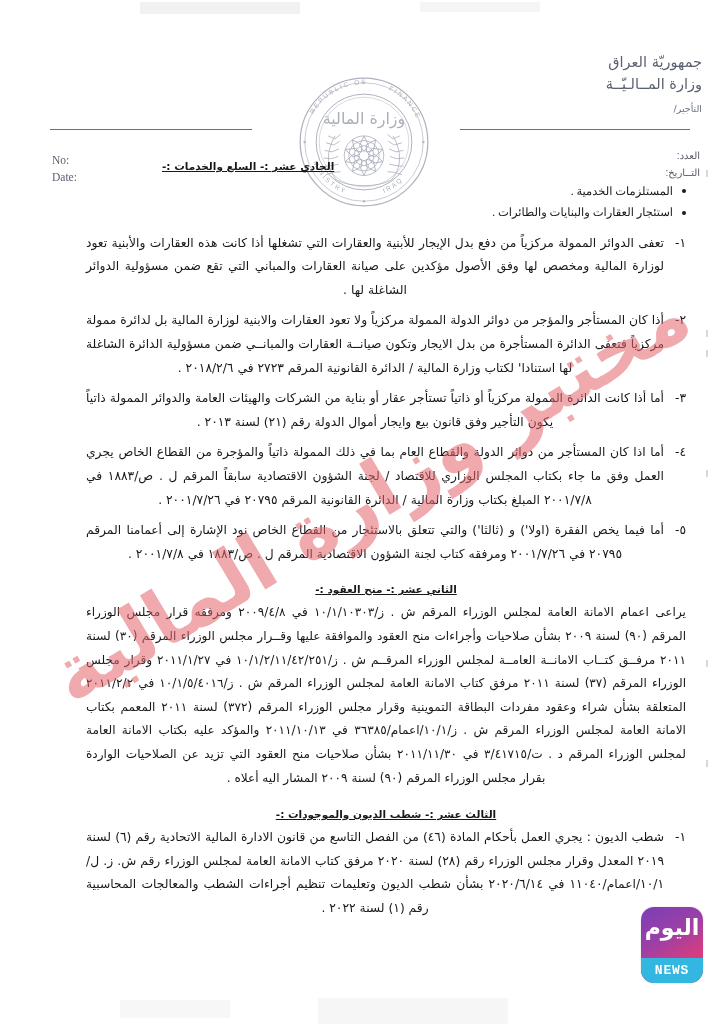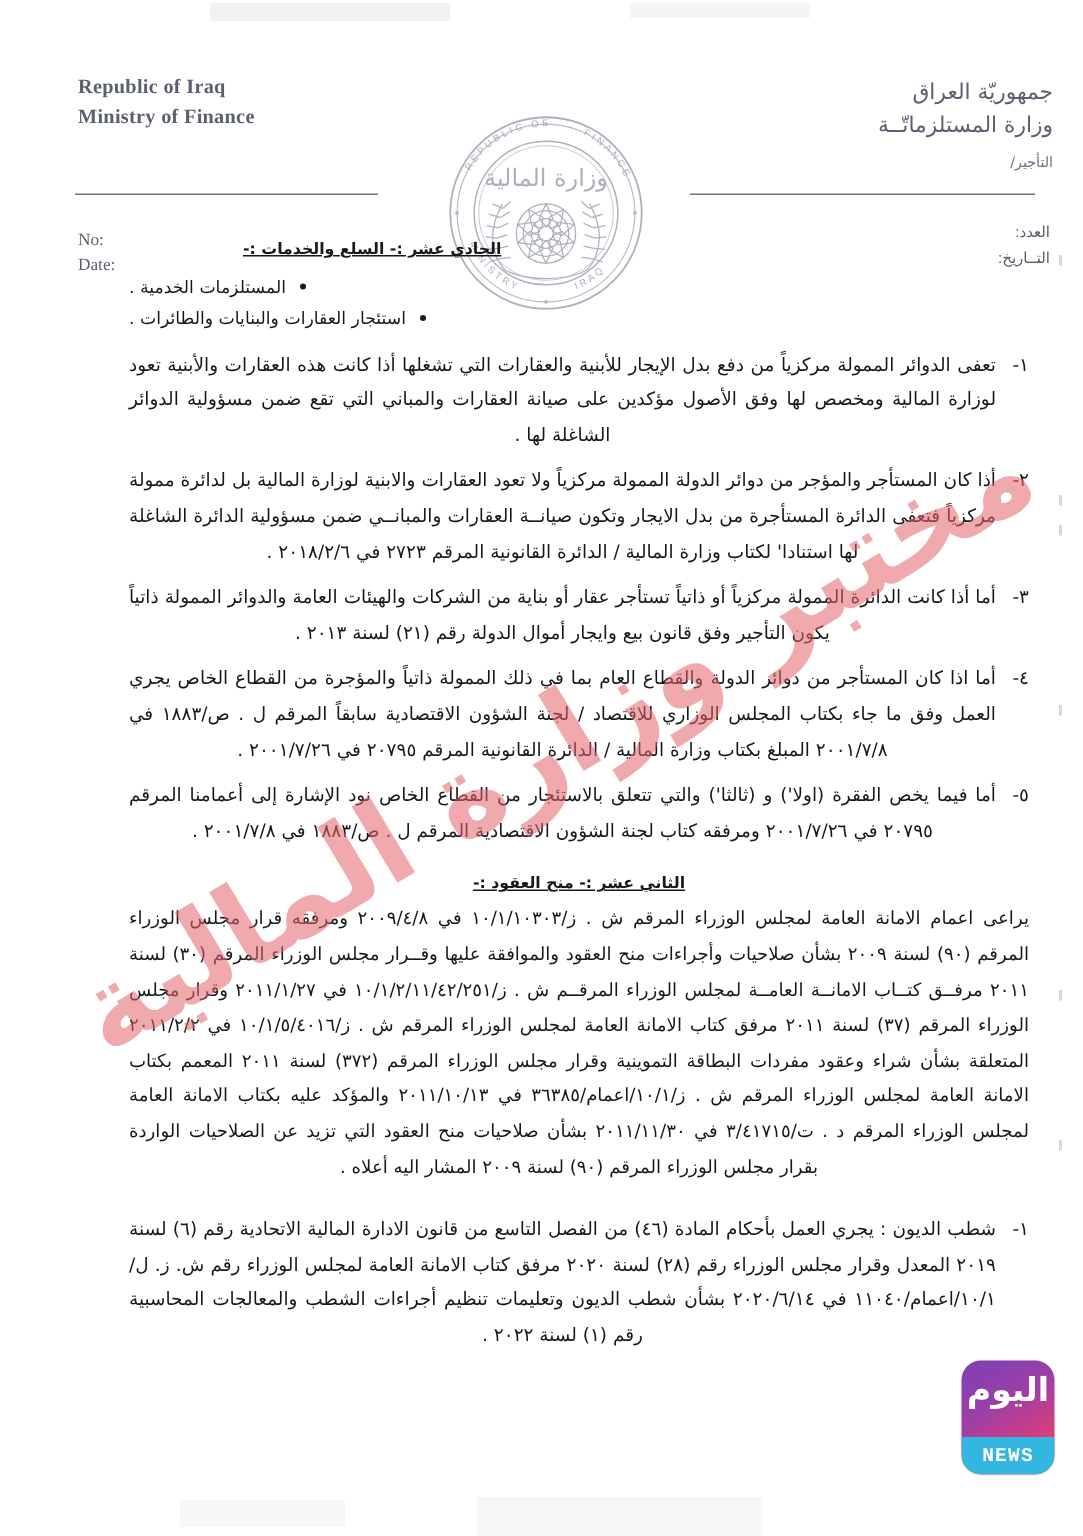--- a/index.html
+++ b/index.html
@@ -136,23 +136,24 @@
   .sec-head.first { text-align: left; padding-left: 76px; margin-bottom: 9px; text-decoration: underline; }
 
   .bullets {
     list-style: none;
     margin: 0 0 8px 0;
     padding: 0;
   }
   .bullets li {
     font-size: 11.5px;
     line-height: 1.85;
-    text-align: left;
+    text-align: right;
     position: relative;
     padding-right: 0;
+    font-family: Liberation Serif, serif;
   }
   .bullets li .dot {
     display: inline-block;
     width: 4px; height: 4px;
     border-radius: 50%;
     background: #1b1b1d;
     vertical-align: middle;
     margin-left: 9px;
     margin-bottom: 2px;
   }
@@ -260,33 +261,29 @@
   <div class="scan-smudge smudge-b"></div>
   <div class="scan-smudge smudge-c"></div>
   <div class="scan-smudge smudge-d"></div>
   <div class="speck" style="left:706px;top:170px;"></div>
   <div class="speck" style="left:706px;top:330px;"></div>
   <div class="speck" style="left:706px;top:350px;"></div>
   <div class="speck" style="left:706px;top:470px;"></div>
   <div class="speck" style="left:706px;top:660px;"></div>
   <div class="speck" style="left:706px;top:760px;"></div>
 
-  <div class="hdr-left">
-    <div>Republic of Iraq</div>
-    <div>Ministry of Finance</div>
-  </div>
   <div class="hdr-rule-left"></div>
   <div class="hdr-nodate">
     <div>No:</div>
     <div>Date:</div>
   </div>
 
   <div class="hdr-right">
     <div>جمهوريّة العراق</div>
-    <div>وزارة المستلزماتّــة</div>
+    <div>وزارة المــالـيّــة</div>
     <div class="dept">التأجير/</div>
   </div>
   <div class="hdr-rule-right"></div>
   <div class="hdr-numdate">
     <div>العدد:</div>
     <div>التــاريخ:</div>
   </div>
 
   <svg class="seal" viewBox="0 0 200 200">
     <defs>
@@ -386,20 +383,21 @@
     <div class="spacer-sm"></div>
 
     <div>
       <div class="sec-head">الثاني عشر :- منح العقود :-</div>
       <p class="para">يراعى اعمام الامانة العامة لمجلس الوزراء المرقم ش . ز/١٠/١/١٠٣٠٣ في ٢٠٠٩/٤/٨ ومرفقه قرار مجلس الوزراء المرقم (٩٠) لسنة ٢٠٠٩ بشأن صلاحيات وأجراءات منح العقود والموافقة عليها وقــرار مجلس الوزراء المرقم (٣٠) لسنة ٢٠١١ مرفــق كتــاب الامانــة العامــة لمجلس الوزراء المرقــم ش . ز/١٠/١/٢/١١/٤٢/٢٥١ في ٢٠١١/١/٢٧ وقرار مجلس الوزراء المرقم (٣٧) لسنة ٢٠١١ مرفق كتاب الامانة العامة لمجلس الوزراء المرقم ش . ز/١٠/١/٥/٤٠١٦ في ٢٠١١/٢/٢ المتعلقة بشأن شراء وعقود مفردات البطاقة التموينية وقرار مجلس الوزراء المرقم (٣٧٢) لسنة ٢٠١١ المعمم بكتاب الامانة العامة لمجلس الوزراء المرقم ش . ز/١٠/١/اعمام/٣٦٣٨٥ في ٢٠١١/١٠/١٣ والمؤكد عليه بكتاب الامانة العامة لمجلس الوزراء المرقم د . ت/٣/٤١٧١٥ في ٢٠١١/١١/٣٠ بشأن صلاحيات منح العقود التي تزيد عن الصلاحيات الواردة بقرار مجلس الوزراء المرقم (٩٠) لسنة ٢٠٠٩ المشار اليه أعلاه .</p>
     </div>
 
     <div class="spacer-sm"></div>
 
     <div>
+      <div class="sec-head">الثالث عشر :- شطب الديون والموجودات :-</div>
       <div class="clause">
         <span class="num">١-</span>
         <span class="txt">شطب الديون : يجري العمل بأحكام المادة (٤٦) من الفصل التاسع من قانون الادارة المالية الاتحادية رقم (٦) لسنة ٢٠١٩ المعدل وقرار مجلس الوزراء رقم (٢٨) لسنة ٢٠٢٠ مرفق كتاب الامانة العامة لمجلس الوزراء رقم ش. ز. ل/١٠/١/اعمام/١١٠٤٠ في ٢٠٢٠/٦/١٤ بشأن شطب الديون وتعليمات تنظيم أجراءات الشطب والمعالجات المحاسبية رقم (١) لسنة ٢٠٢٢ .</span>
       </div>
     </div>
 
   </div>
 
   <div class="watermark">مختبر وزارة المالية</div>
 

